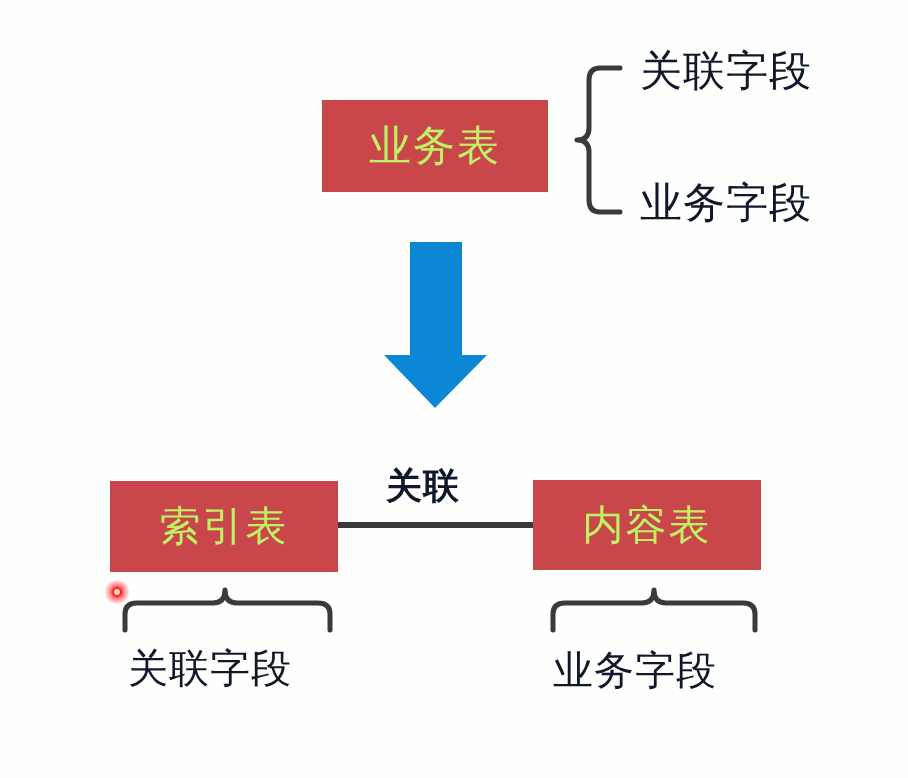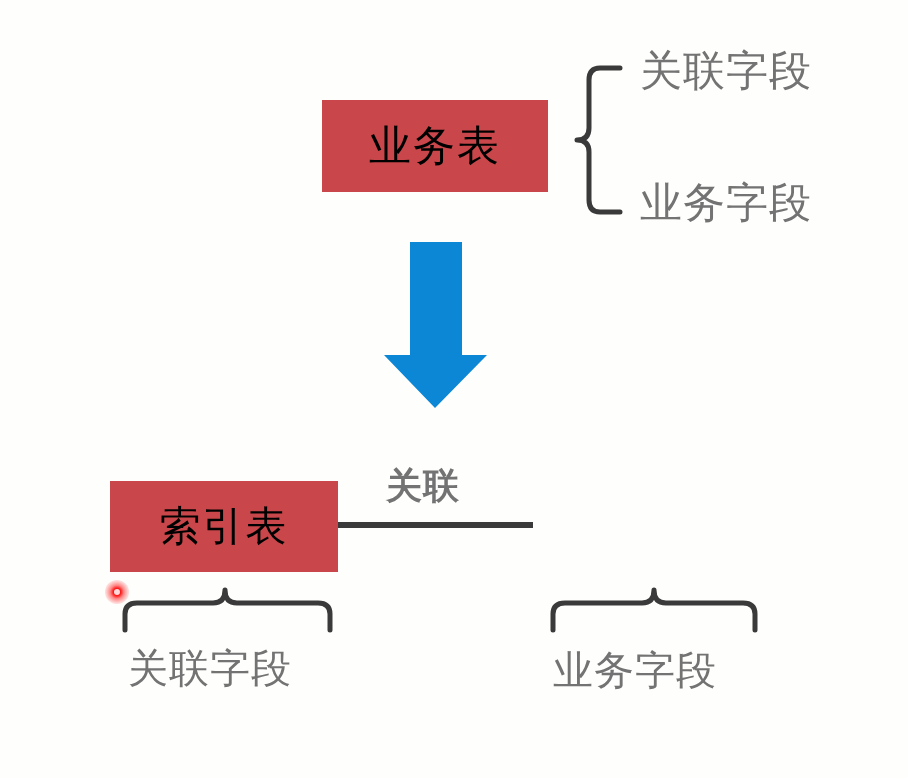--- a/index.html
+++ b/index.html
@@ -19,21 +19,21 @@
     height: 778px;
   }
 
   
   .table-box {
     position: absolute;
     background: #c9474a;
     display: flex;
     align-items: center;
     justify-content: center;
-    color: #000000;
+    color: #bef264;
     letter-spacing: 2px;
     line-height: 1;
     white-space: nowrap;
     user-select: none;
   }
   #box-business {
     left: 322px;
     top: 100px;
     width: 226px;
     height: 92px;
@@ -50,21 +50,21 @@
     left: 533px;
     top: 480px;
     width: 228px;
     height: 90px;
     font-size: 41px;
   }
 
   
   .diagram-label {
     position: absolute;
-    color: #737373;
+    color: #0f172a;
     white-space: nowrap;
     line-height: 1;
     letter-spacing: 1px;
     user-select: none;
   }
   #label-relation-field-top {
     left: 640px;
     top: 50px;
     font-size: 42px;
   }
@@ -180,20 +180,21 @@
              Q 654 603 666 603
              L 743 603
              Q 755 603 755 614
              L 755 630"></path>
   </svg>
 
   <div class="table-box" id="box-business">业务表</div>
 
   <div class="table-box" id="box-index">索引表</div>
 
+  <div class="table-box" id="box-content">内容表</div>
 
   <div class="diagram-label" id="label-relation-field-top">关联字段</div>
 
   <div class="diagram-label" id="label-business-field-top">业务字段</div>
 
   <div class="diagram-label" id="label-relation-link">关联</div>
 
   <div class="diagram-label" id="label-relation-field-bottom">关联字段</div>
 
   <div class="diagram-label" id="label-business-field-bottom">业务字段</div>

